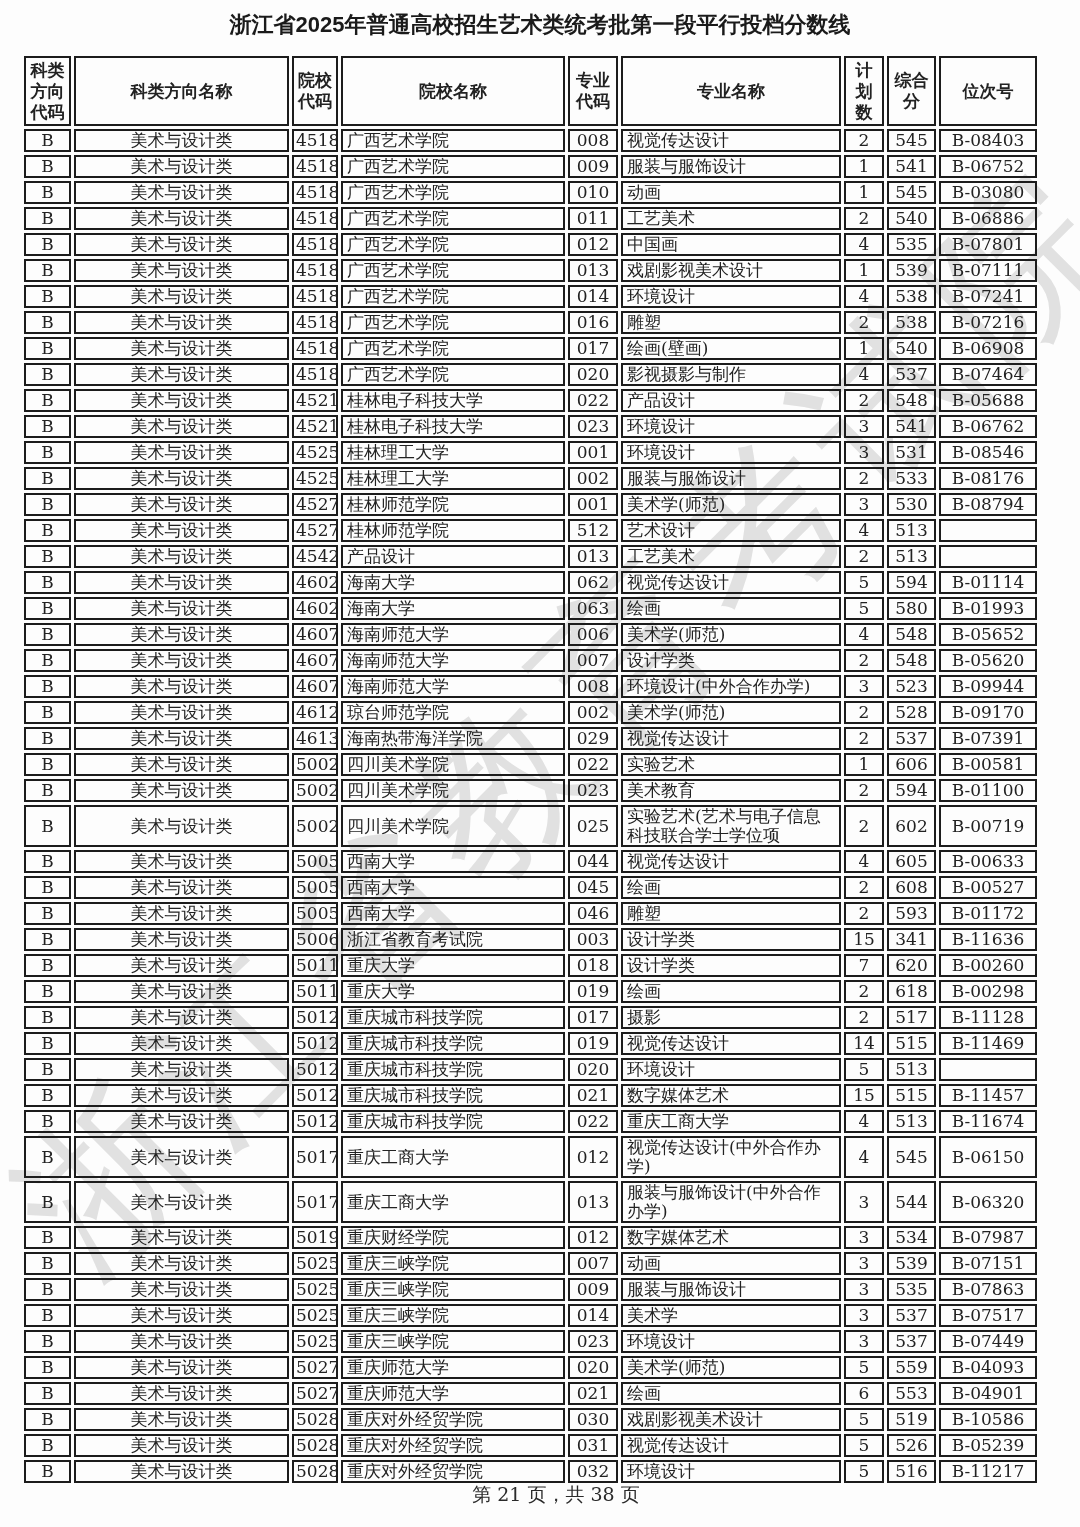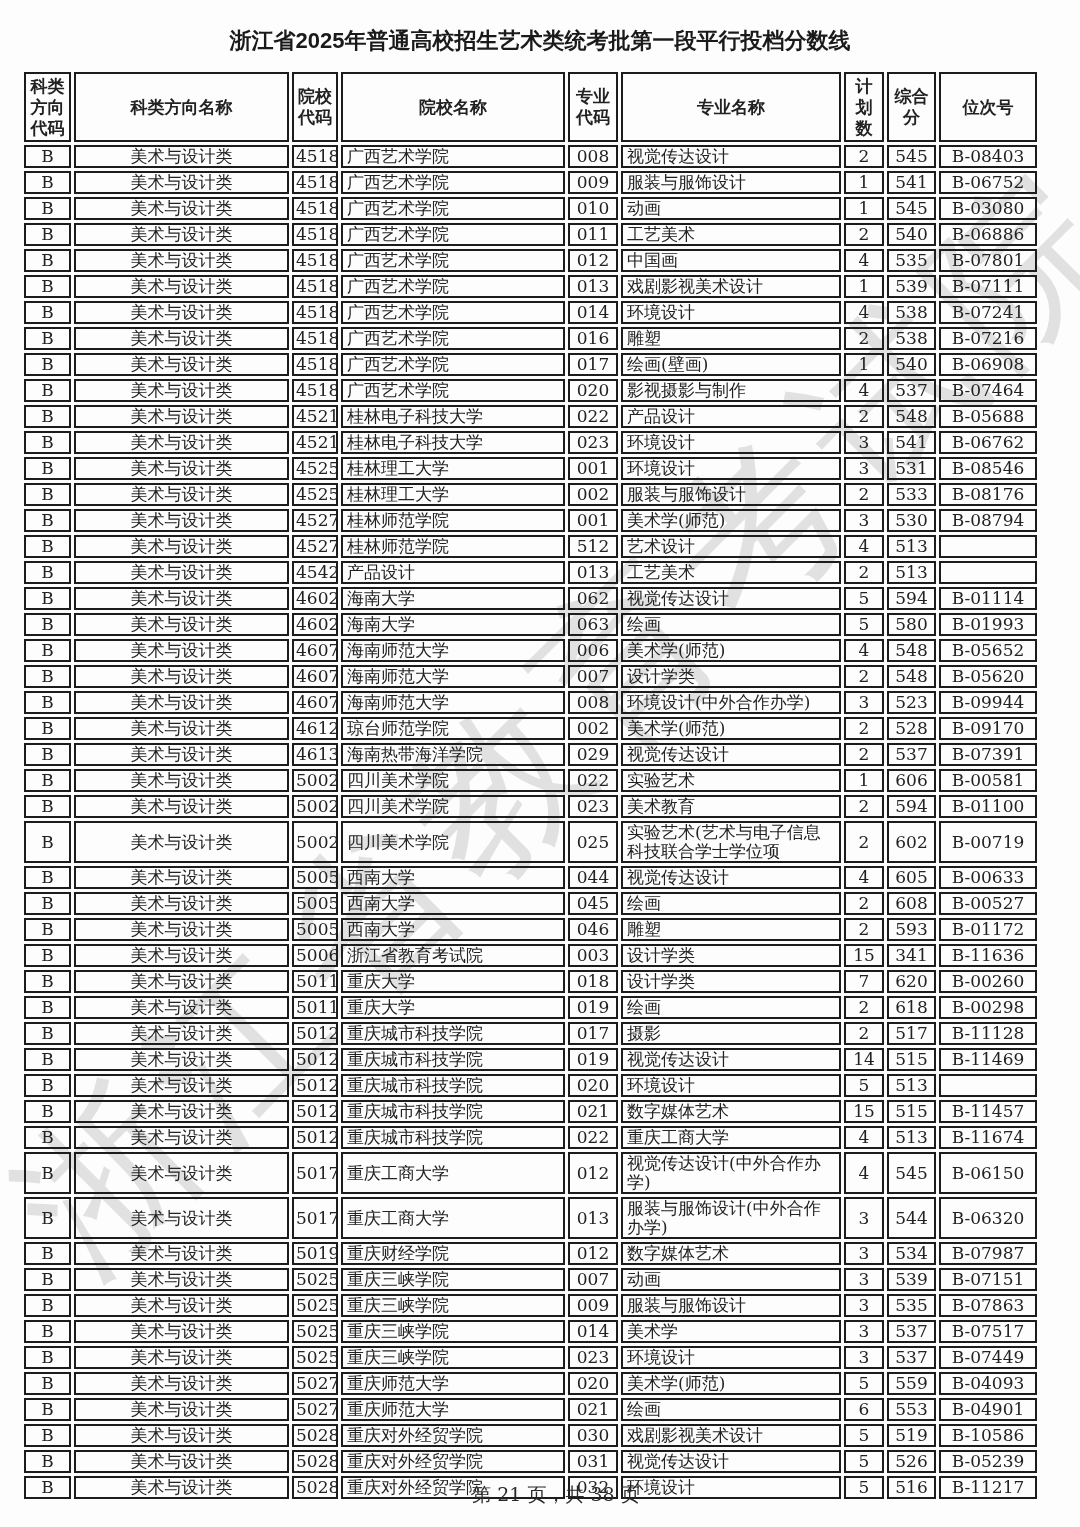--- a/index.html
+++ b/index.html
@@ -20,21 +20,21 @@
     letter-spacing:16px;
     white-space:nowrap;
     color:rgba(115,115,115,0.20);
     font-family:"DejaVu Serif","Liberation Serif",serif;
     z-index:0;
     pointer-events:none;
     user-select:none;
   }
   .title{
     position:relative;z-index:1;
-    padding-top:26px;
+    padding-top:10px;
     text-align:center;
     font-family:"Liberation Sans","DejaVu Sans",sans-serif;
     font-weight:bold;
     font-size:22px;
     color:#1a1a1a;
   }
   table.scores{
     position:relative;z-index:1;
     margin:13px 0 0 21px;
     border-collapse:separate;

